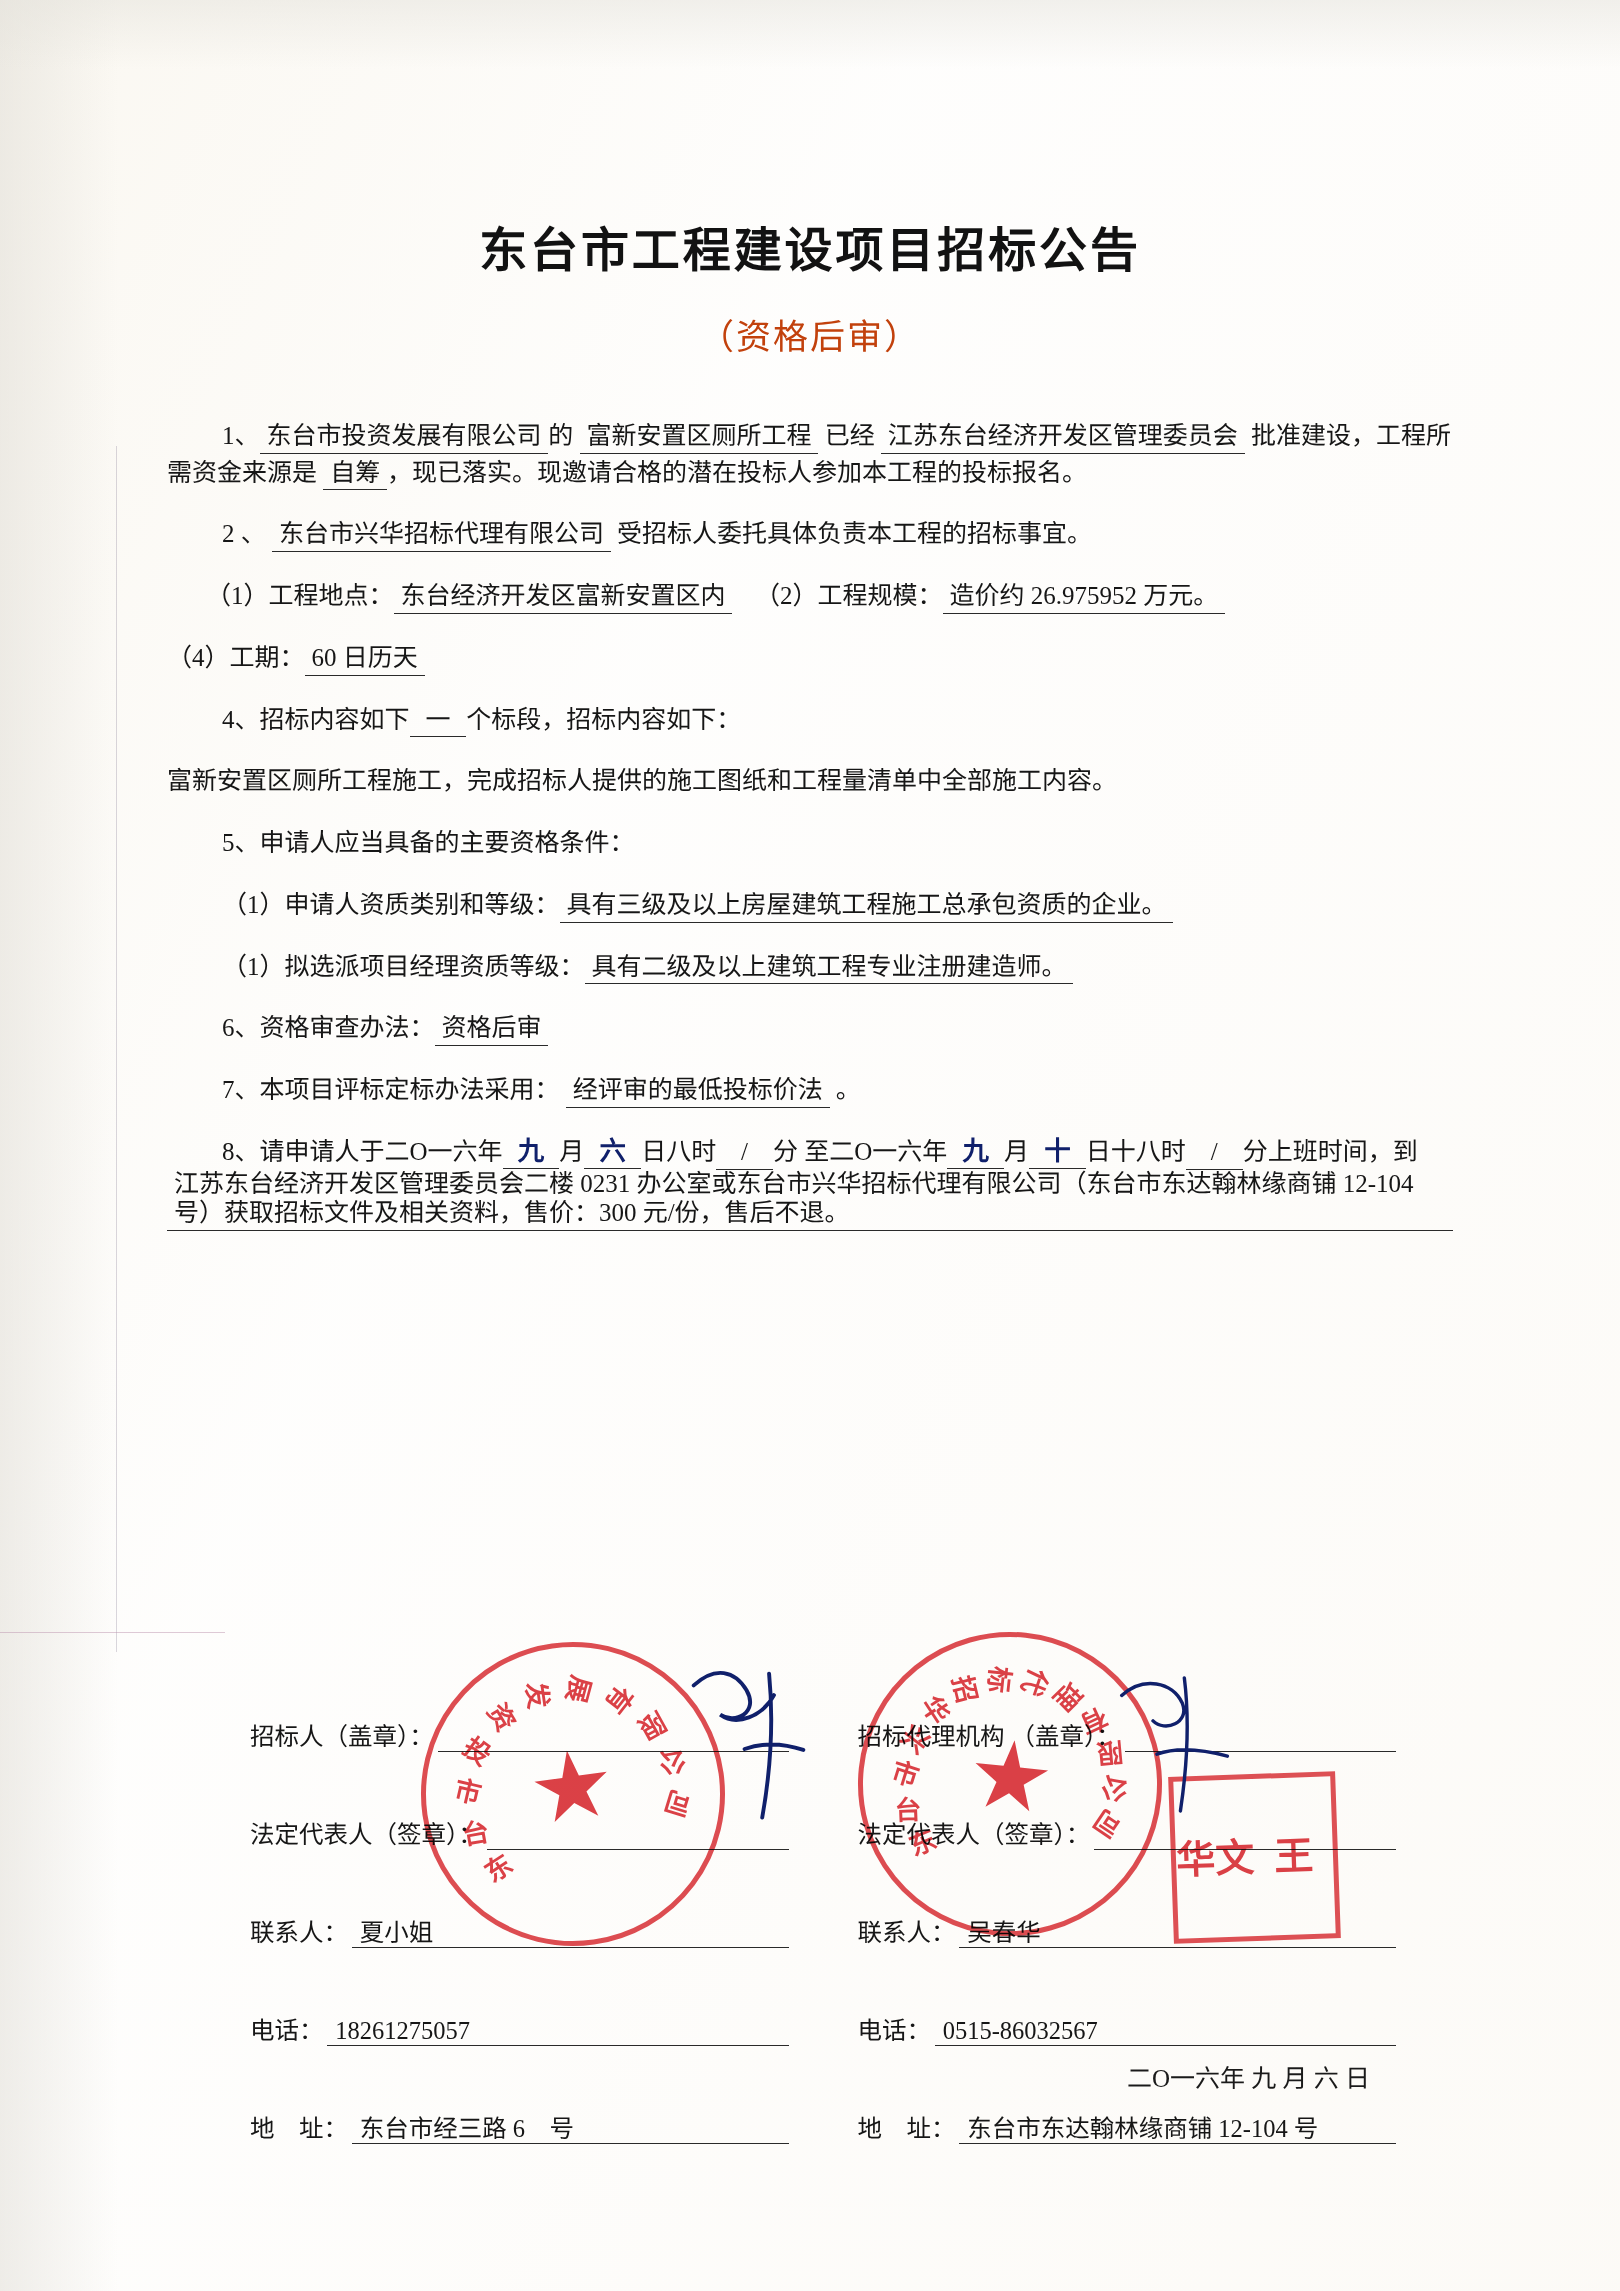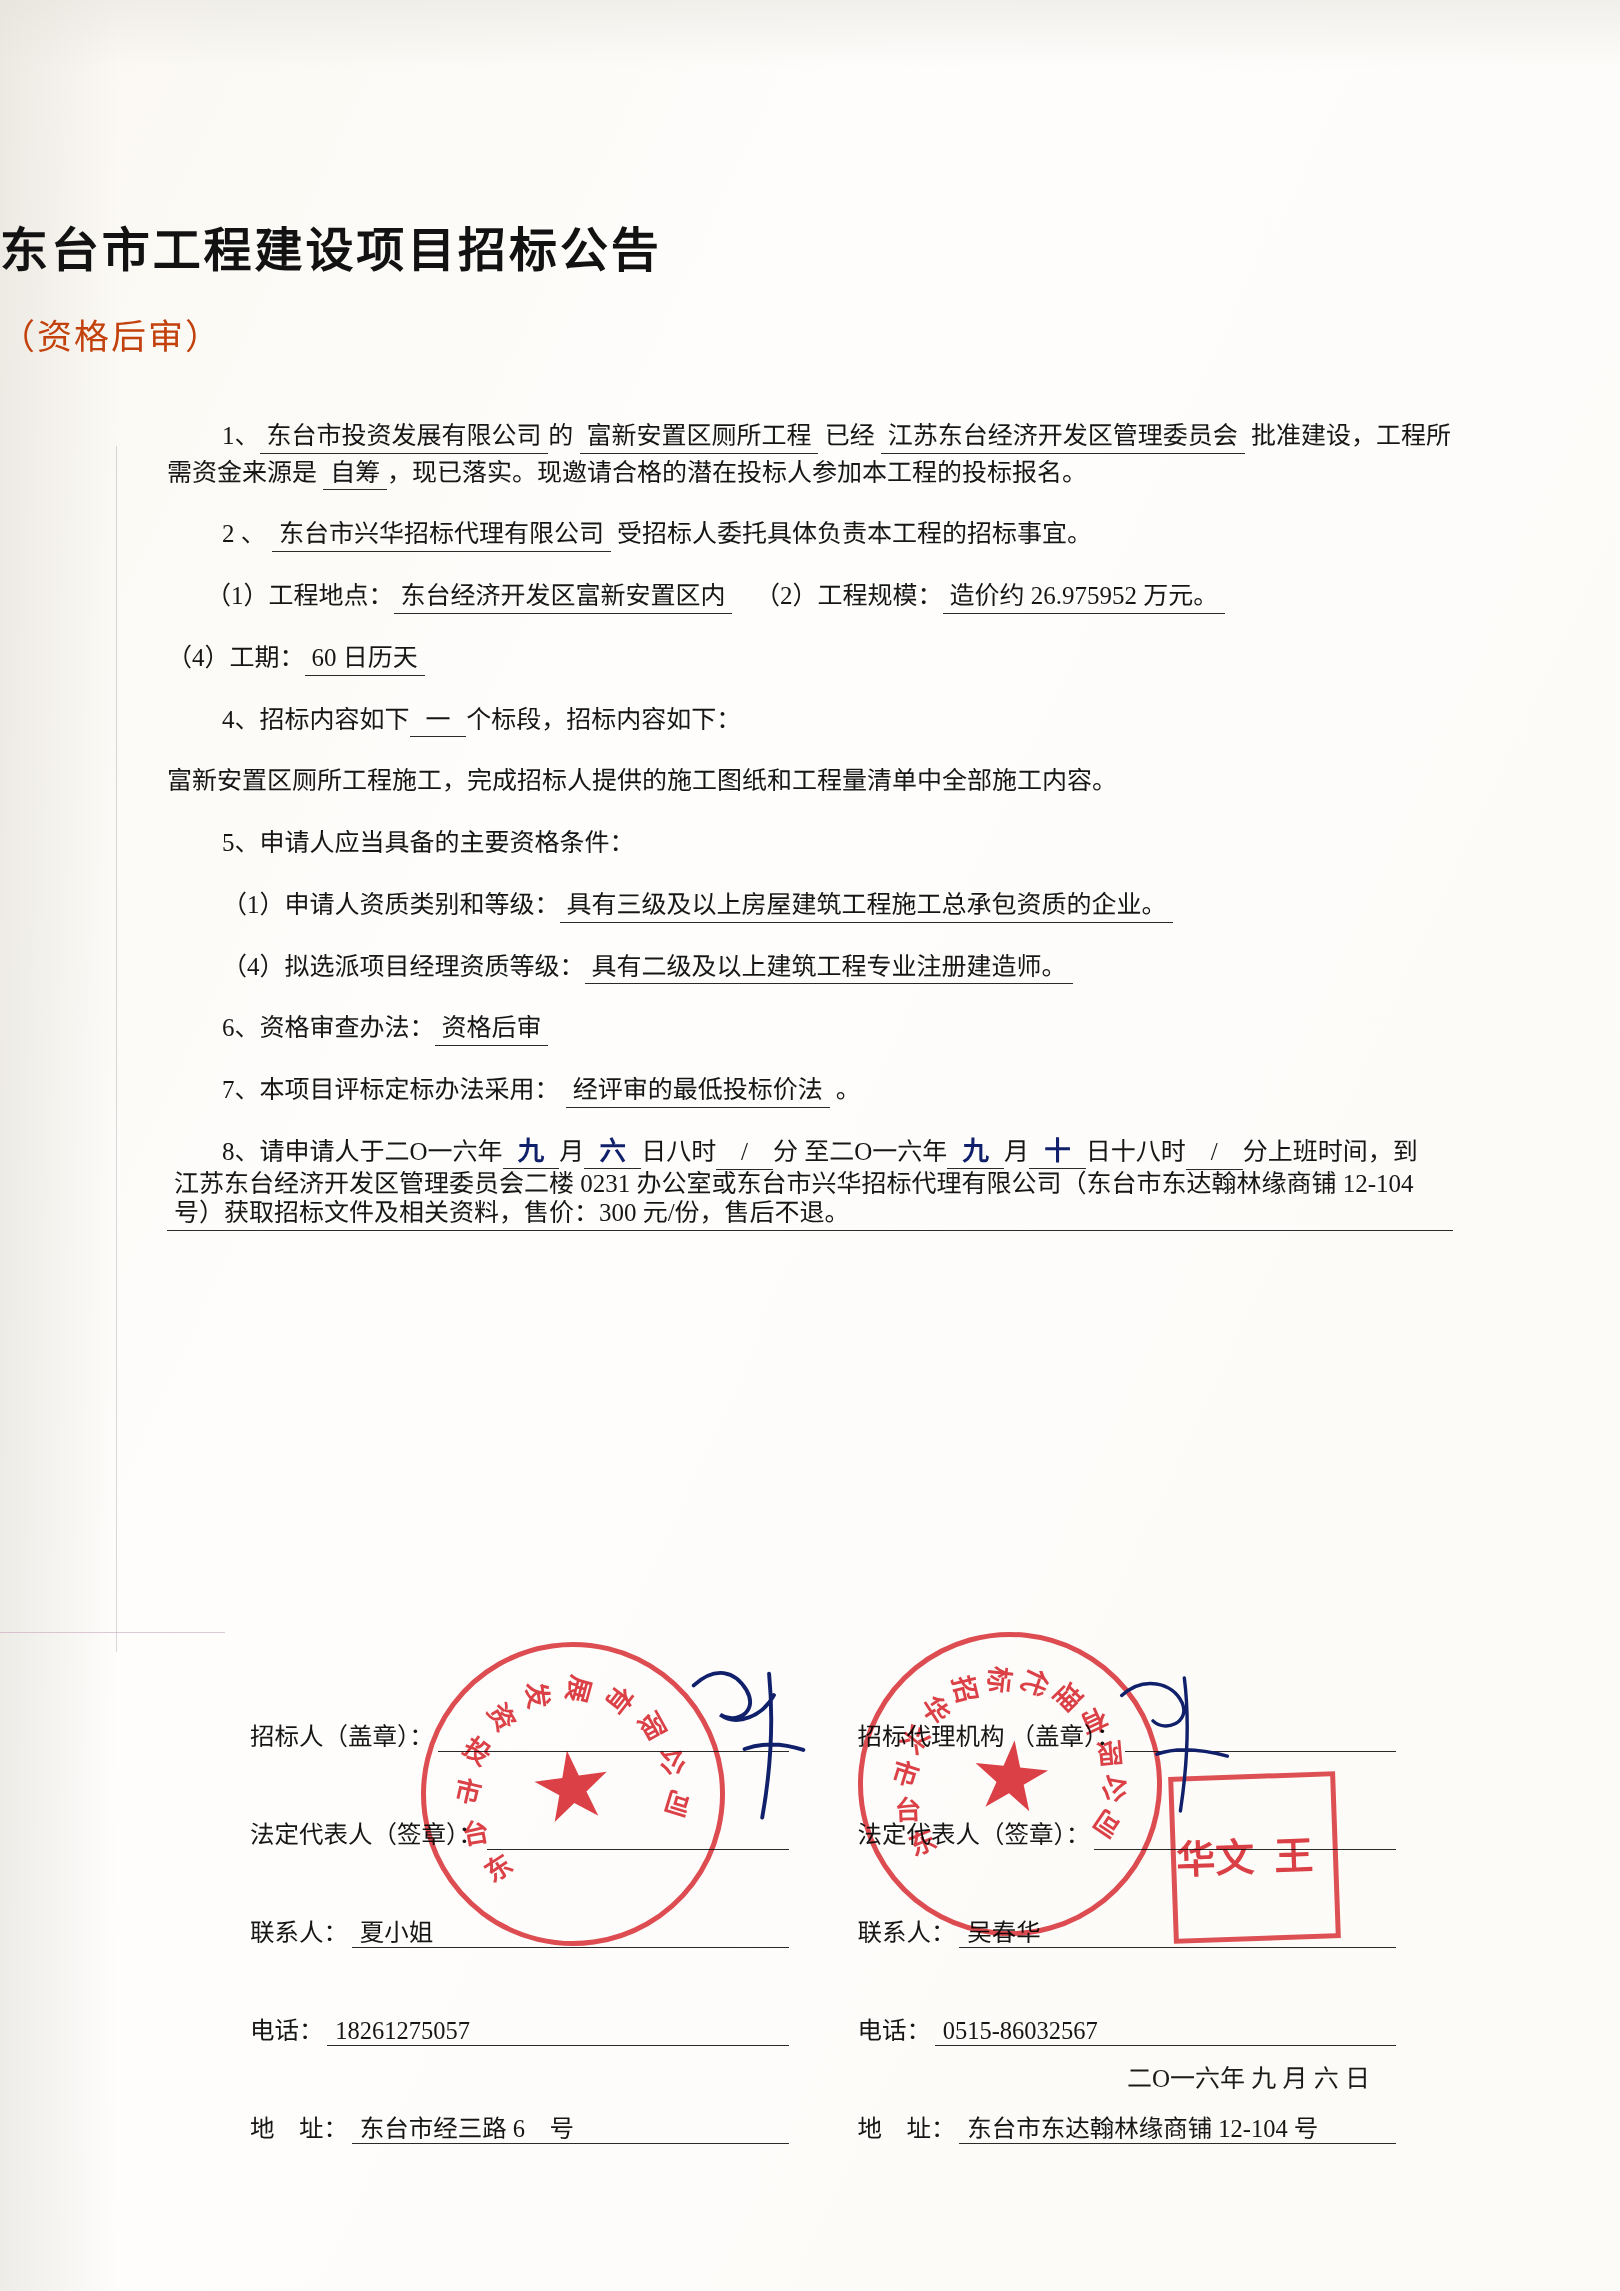--- a/index.html
+++ b/index.html
@@ -53,20 +53,21 @@
   }
 
   .content {
     position: absolute;
     left: 0; top: 0; right: 0; bottom: 0;
     padding: 0;
   }
 
   
   #title-block {
+    text-align: center;
     padding-top: 211px;
   }
   #doc-title {
     font-family: "DejaVu Serif", "Liberation Serif", serif;
     font-weight: bold;
     font-size: 48px;
     letter-spacing: 2.9px;
     color: #121212;
   }
   #doc-subtitle {
@@ -301,21 +302,21 @@
       </p>
       <p class="para">富新安置区厕所工程施工，完成招标人提供的施工图纸和工程量清单中全部施工内容。</p>
 
       <p class="para">
         <span style="margin-left:55px">5、</span><span>申请人应当具备的主要资格条件：</span>
       </p>
       <p class="para indent">
         <span>（1）申请人资质类别和等级：</span><span class="u">具有三级及以上房屋建筑工程施工总承包资质的企业。</span>
       </p>
       <p class="para indent">
-        <span>（4）拟选派项目经理资质等级：</span><span class="u">具有二级及以上建筑工程专业注册建造师。</span>
+        <span>（1）拟选派项目经理资质等级：</span><span class="u">具有二级及以上建筑工程专业注册建造师。</span>
       </p>
 
       <p class="para">
         <span style="margin-left:55px">6、</span><span>资格审查办法：</span><span class="u">资格后审</span>
       </p>
 
       <p class="para">
         <span style="margin-left:55px">7、</span><span>本项目评标定标办法采用：</span> <span class="u">经评审的最低投标价法</span> <span>。</span>
       </p>
 

